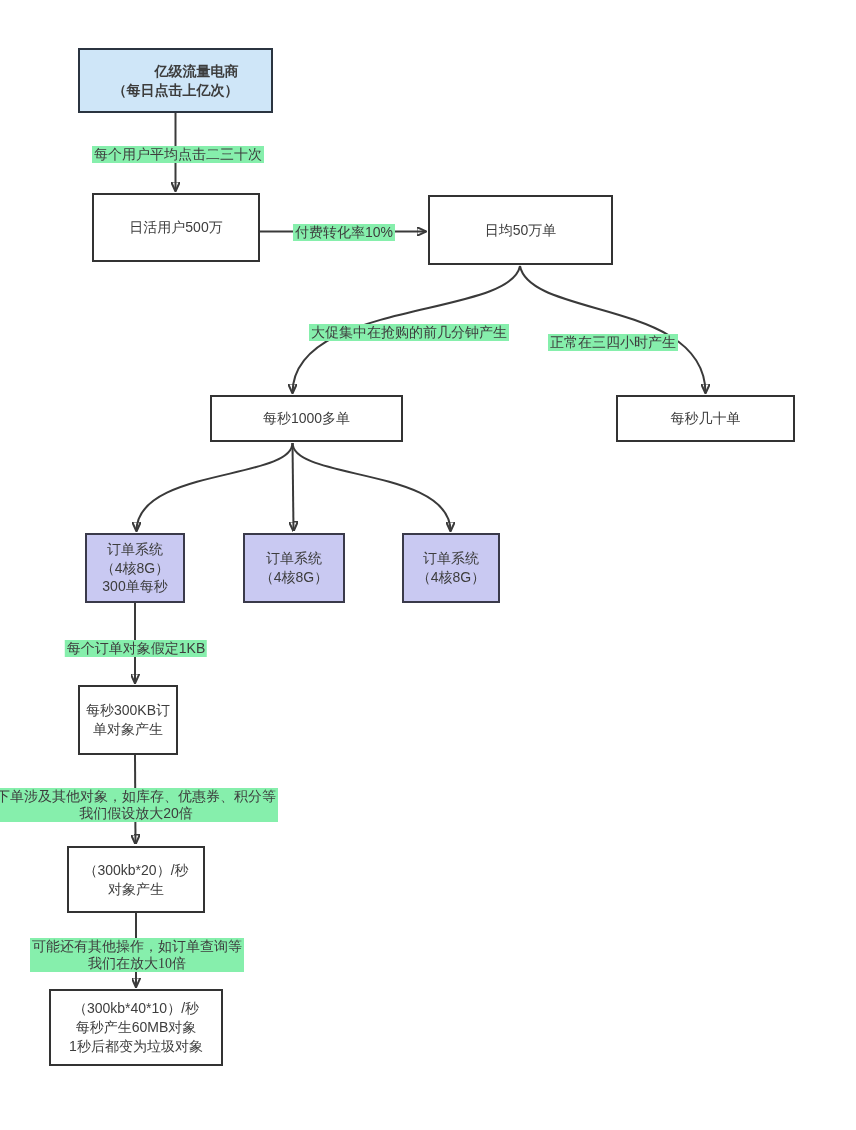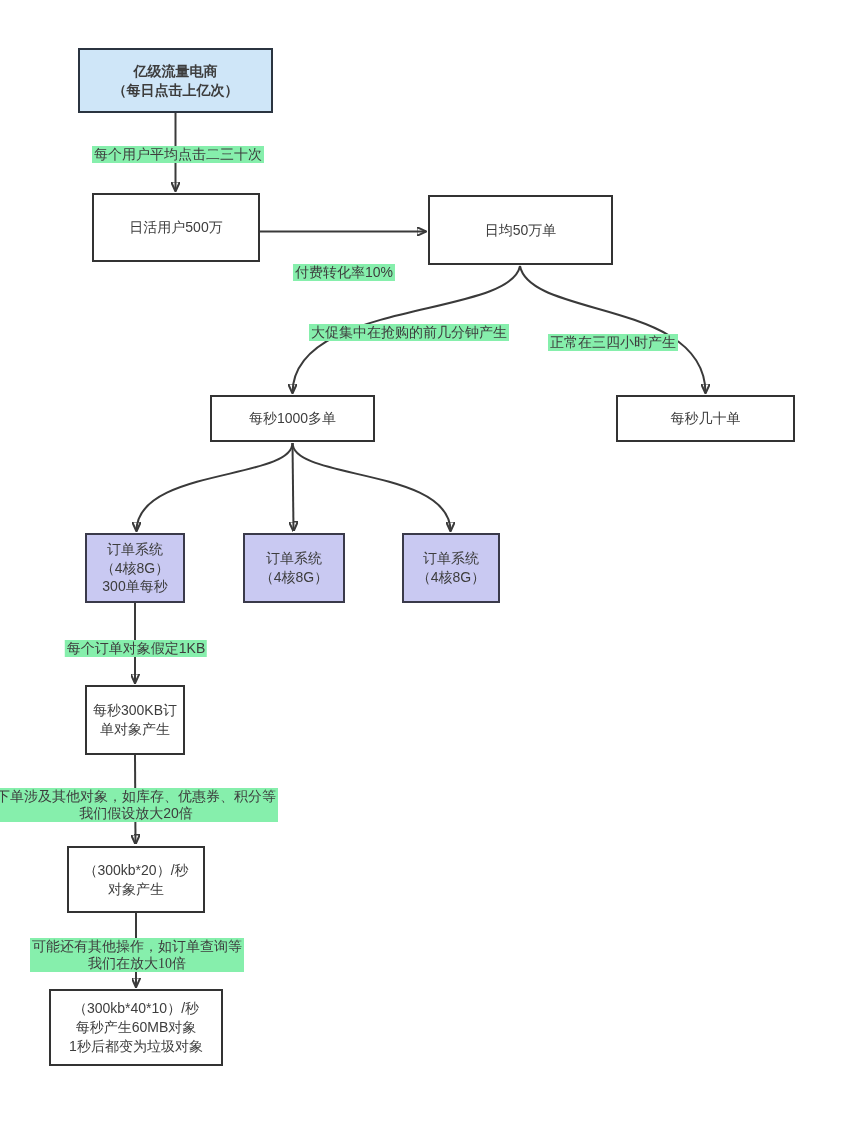--- a/index.html
+++ b/index.html
@@ -81,54 +81,54 @@
     <path d="M520,266 C510,318 292.5,300 292.5,393" marker-end="url(#arrow)"></path>
     <path d="M520,266 C530,318 705.5,300 705.5,393" marker-end="url(#arrow)"></path>
     <path d="M292.5,443 C292.5,480 136.5,468 136.5,531" marker-end="url(#arrow)"></path>
     <path d="M292.5,443 L293.5,531" marker-end="url(#arrow)"></path>
     <path d="M292.5,443 C292.5,480 450.5,468 450.5,531" marker-end="url(#arrow)"></path>
     <path d="M135,603 L135,683" marker-end="url(#arrow)"></path>
     <path d="M135,755 L135.5,844" marker-end="url(#arrow)"></path>
     <path d="M136,913 L136,987" marker-end="url(#arrow)"></path>
   </svg>
 
-  <div class="node blue" style="left:78px; top:48px; width:195px; height:65px;">亿级流量电商
+  <div class="node blue" style="left:78px; top:48px; width:195px; height:65px;text-align:right;">亿级流量电商
 （每日点击上亿次）</div>
 
   <div class="node" style="left:92px; top:193px; width:168px; height:69px;">日活用户500万</div>
 
   <div class="node" style="left:428px; top:195px; width:185px; height:70px;">日均50万单</div>
 
-  <div class="node" style="left:210px; top:395px; width:165px; height:47px;">每秒1000多单</div>
+  <div class="node" style="left:210px; top:395px; width:193px; height:47px;">每秒1000多单</div>
 
   <div class="node" style="left:616px; top:395px; width:179px; height:47px;">每秒几十单</div>
 
   <div class="node purple" style="left:85px; top:533px; width:100px; height:70px;">订单系统
 （4核8G）
 300单每秒</div>
 
   <div class="node purple" style="left:243px; top:533px; width:102px; height:70px;">订单系统
 （4核8G）</div>
 
   <div class="node purple" style="left:402px; top:533px; width:98px; height:70px;">订单系统
 （4核8G）</div>
 
-  <div class="node" style="left:85px; top:685px; width:100px; height:70px;">每秒300KB订
+  <div class="node" style="left:78px; top:685px; width:100px; height:70px;">每秒300KB订
 单对象产生</div>
 
   <div class="node" style="left:67px; top:846px; width:138px; height:67px;">（300kb*20）/秒
 对象产生</div>
 
   <div class="node" style="left:49px; top:989px; width:174px; height:77px;">（300kb*40*10）/秒
 每秒产生60MB对象
 1秒后都变为垃圾对象</div>
 
   <div class="edge-label" style="left:178px; top:146px;">每个用户平均点击二三十次</div>
 
-  <div class="edge-label" style="left:344px; top:224px;margin-top:40px;">付费转化率10%</div>
+  <div class="edge-label" style="left:344px; top:224px;">付费转化率10%</div>
 
   <div class="edge-label" style="left:409px; top:324px;">大促集中在抢购的前几分钟产生</div>
 
   <div class="edge-label" style="left:613px; top:325px;margin-top:9px;">正常在三四小时产生</div>
 
   <div class="edge-label" style="left:136px; top:640px;">每个订单对象假定1KB</div>
 
   <div class="edge-label" style="left:136px; top:788px;">下单涉及其他对象，如库存、优惠券、积分等
 我们假设放大20倍</div>
 

